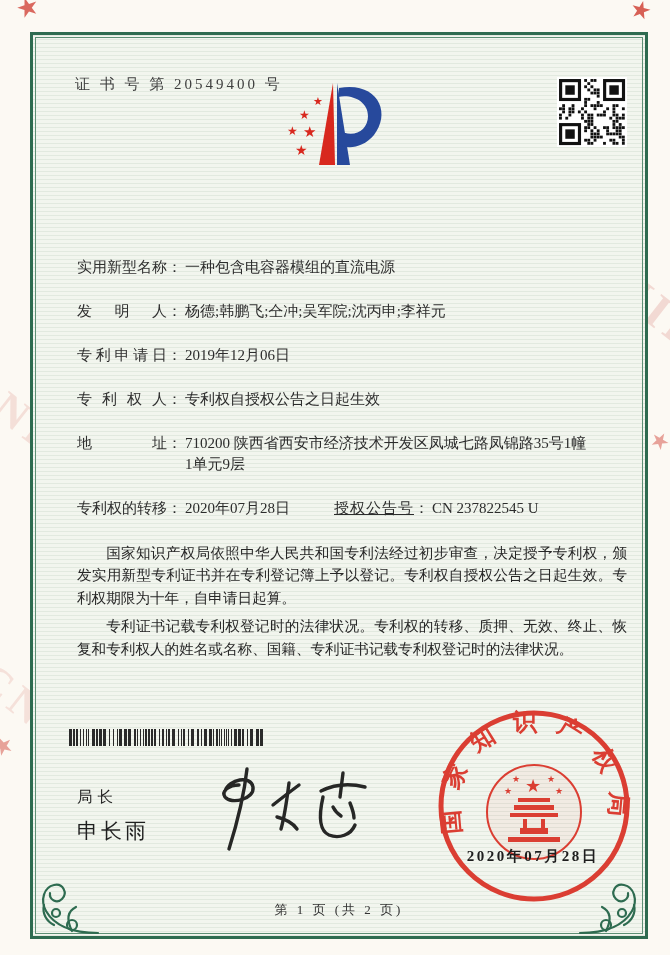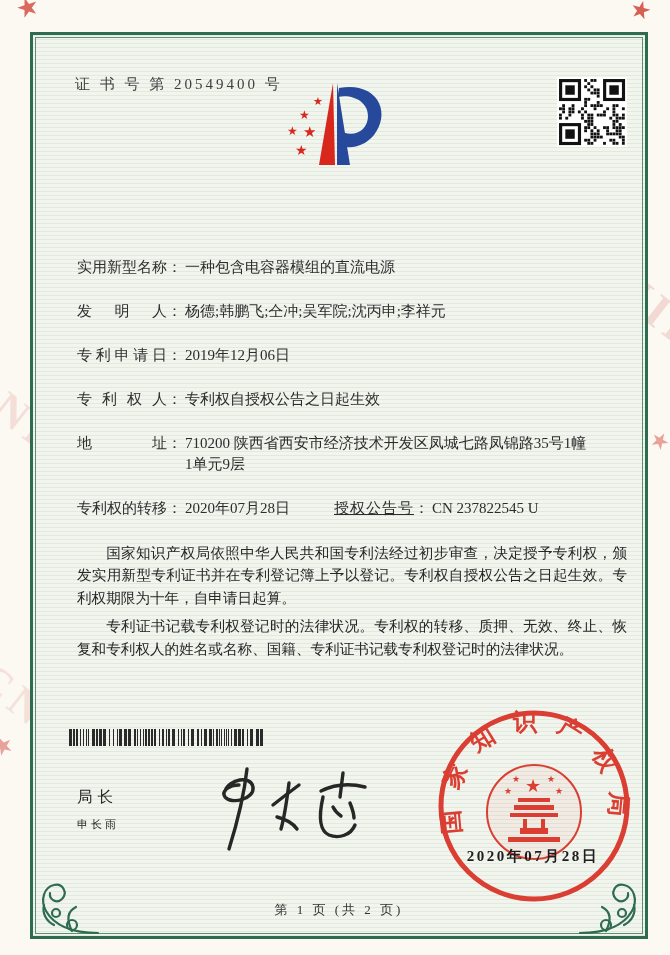--- a/index.html
+++ b/index.html
@@ -67,21 +67,21 @@
   .grant-group2 .lbl2 { letter-spacing:1px;text-decoration:underline; }
   .paras {
     margin-top:12px; width:550px; text-align:justify;
     font-size:14.6px; line-height:22.4px; color:#262626;
   }
   .paras p { margin:0 0 6px 0; text-indent:2em; }
 
   
   .barcode { position:absolute; left:36px; top:694px; }
   .officer-title { position:absolute; left:44px; top:752px; font-size:15.5px; letter-spacing:5px; color:#1f1f1f;text-align:center; }
-  .officer-name  { position:absolute; left:44px; top:782px; font-size:11px; letter-spacing:3px; color:#1f1f1f; }
+  .officer-name  { position:absolute; left:44px; top:782px; font-size:21px; letter-spacing:3px; color:#1f1f1f; }
   .signature { position:absolute; left:140px; top:726px; }
   .seal { position:absolute; left:393px; top:668px; }
   .seal-date {
     position:absolute; left:392px; top:812px; width:216px; text-align:center;
     font-size:15px; font-weight:bold; letter-spacing:2.5px; color:#1e1e1e;
   }
   .footer {
     position:absolute; left:0; right:0; top:866px; text-align:center;
     font-size:13px; letter-spacing:3px; color:#333;
   }

